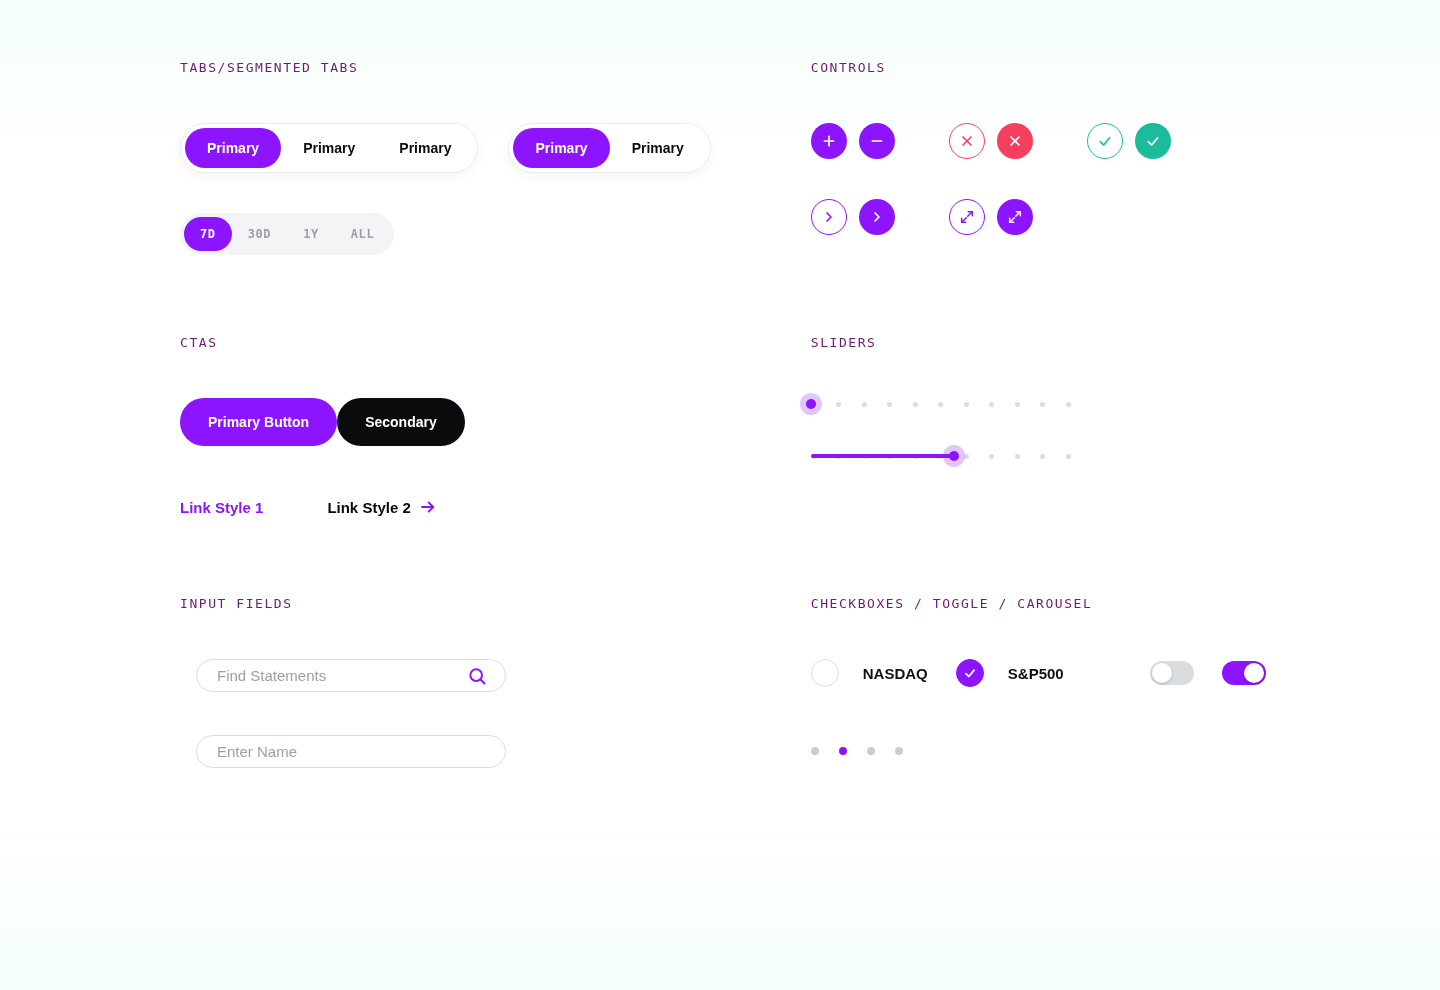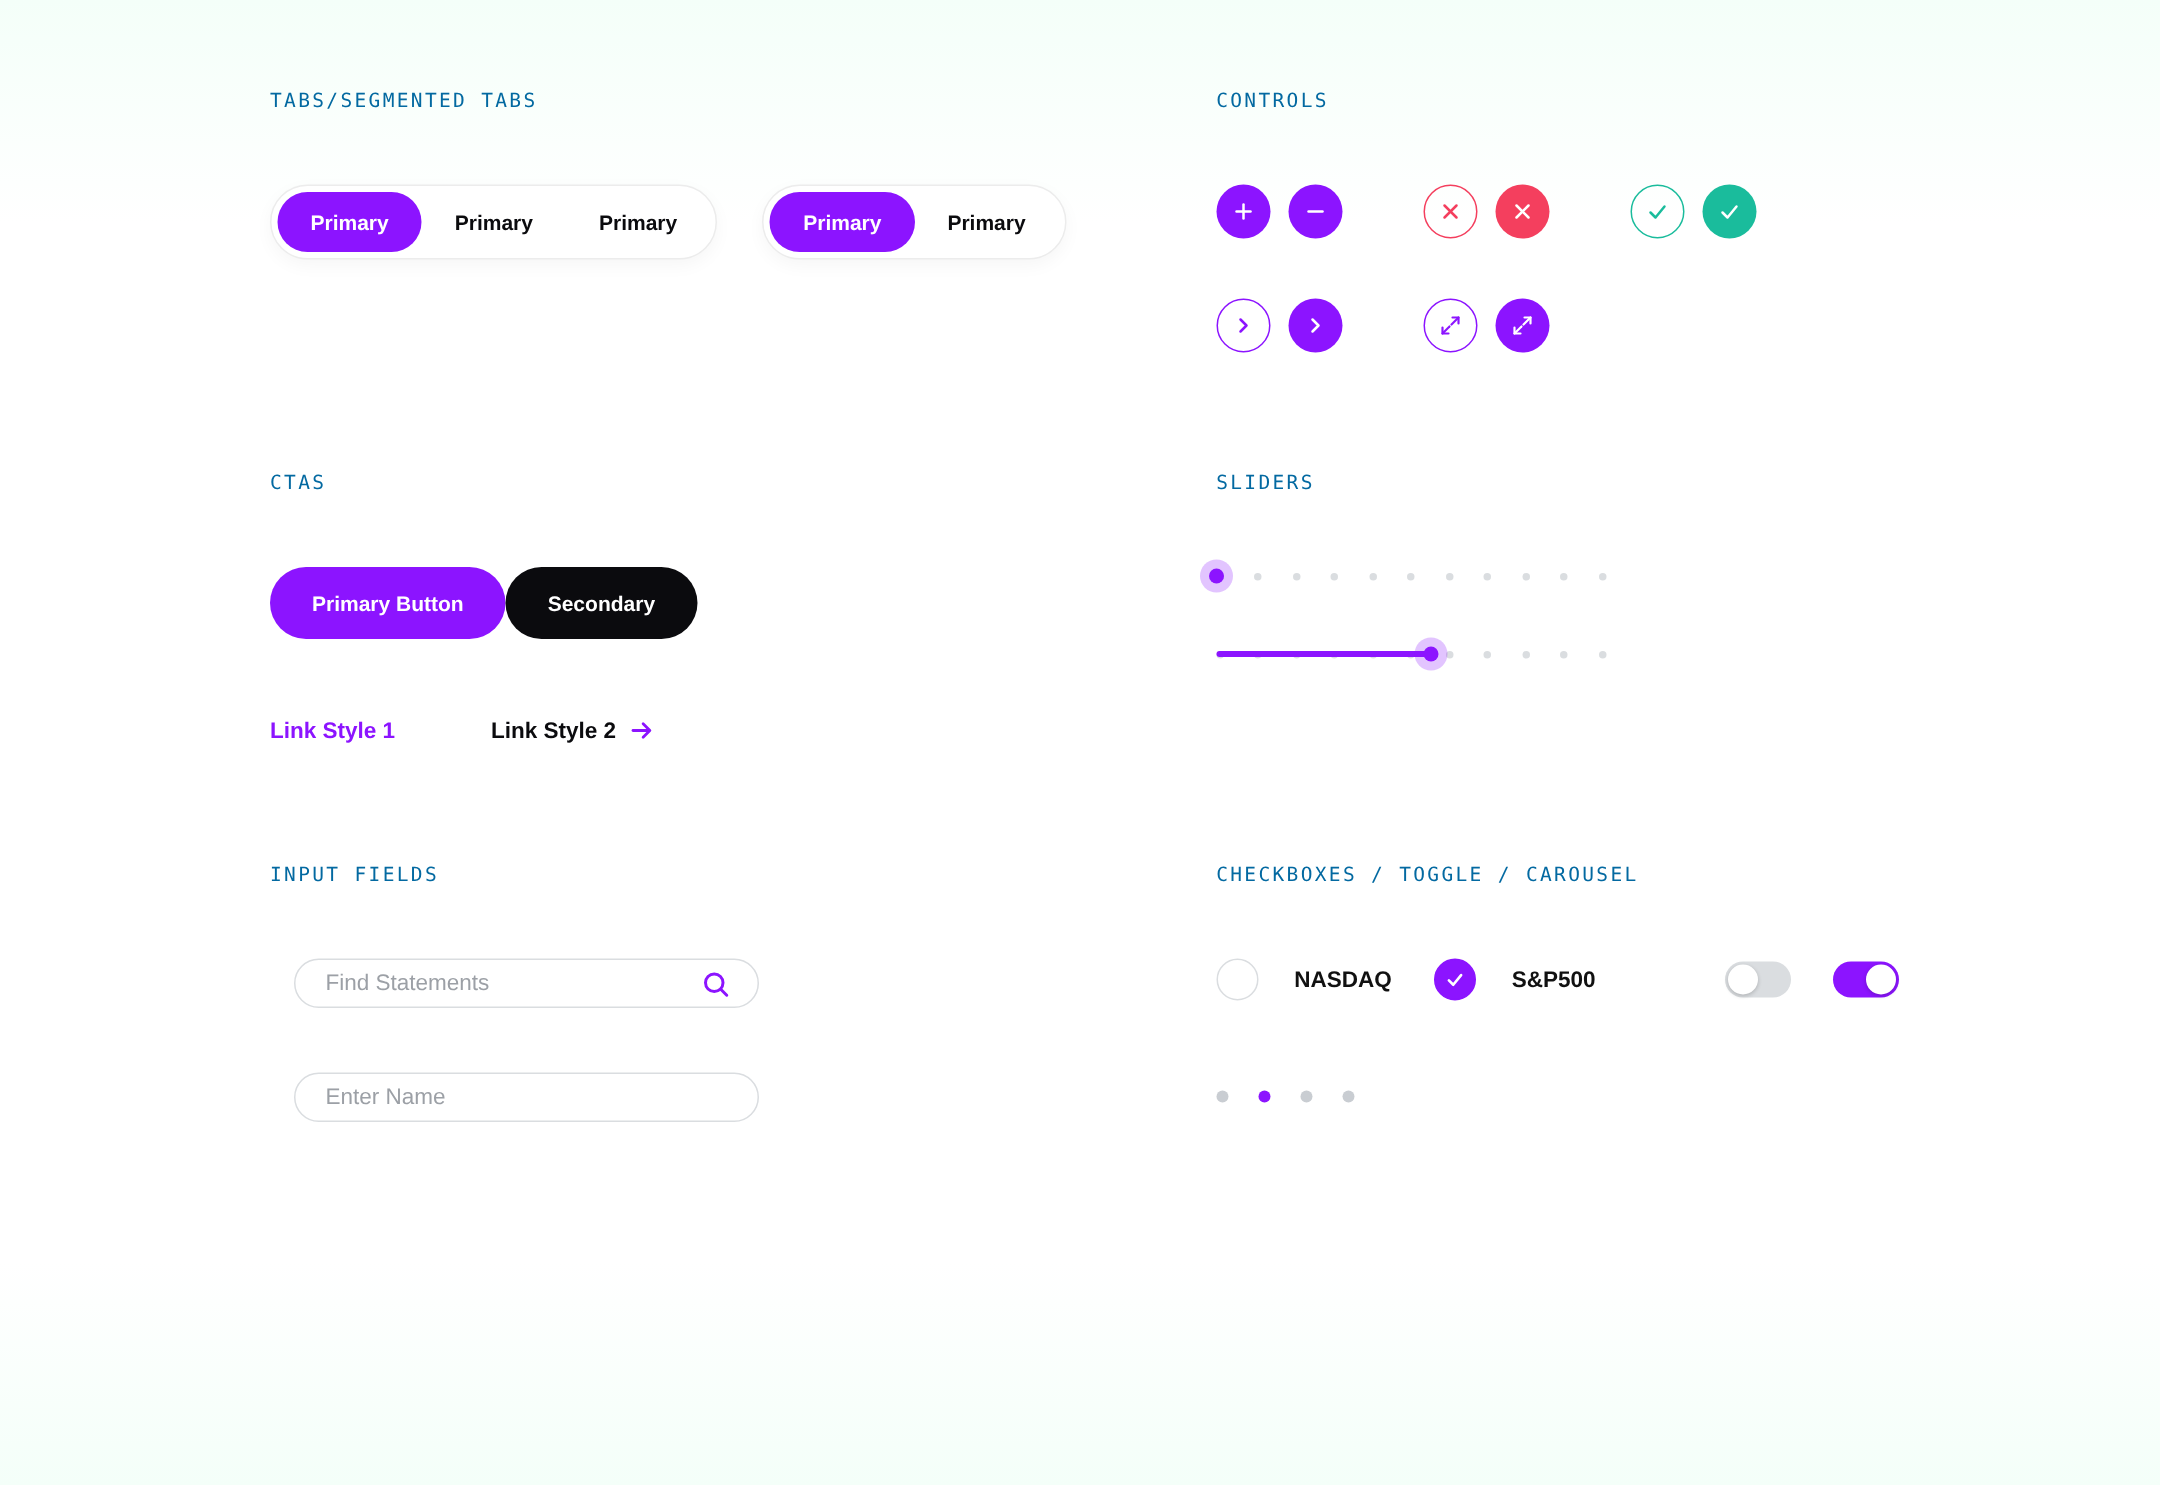--- a/index.html
+++ b/index.html
@@ -27,21 +27,21 @@
     display:grid;
     grid-template-columns: 1fr 1fr;
     column-gap:100px;
     row-gap:80px;
   }
   .section-title{
     font-family:ui-monospace,Menlo,Consolas,monospace;
     letter-spacing:0.12em;
     font-size:13px;
     font-weight:500;
-    color:#0369a1;
+    color:#701a75;
     text-transform:uppercase;
     margin-bottom:48px;
   }
 
   
   .seg{
     display:inline-flex;
     align-items:center;
     background:#fff;
     border:1px solid #ECECEC;
@@ -169,20 +169,28 @@
         <button class="seg-item active">Primary</button>
         <button class="seg-item">Primary</button>
         <button class="seg-item">Primary</button>
       </div>
       <div class="seg">
         <button class="seg-item active">Primary</button>
         <button class="seg-item">Primary</button>
       </div>
     </div>
 
+    <div style="margin-top:40px;">
+      <div class="seg flat">
+        <button class="seg-pill active">7D</button>
+        <button class="seg-pill">30D</button>
+        <button class="seg-pill">1Y</button>
+        <button class="seg-pill">ALL</button>
+      </div>
+    </div>
   </div>
 
   <div>
     <div class="section-title">CONTROLS</div>
 
     <div class="controls-rows">
       <div class="controls-row">
         <div class="ctrl-group">
           <div class="circle c-filled-purple">
             <svg viewBox="0 0 24 24" fill="none" stroke="#fff" stroke-width="2.5" stroke-linecap="round">

